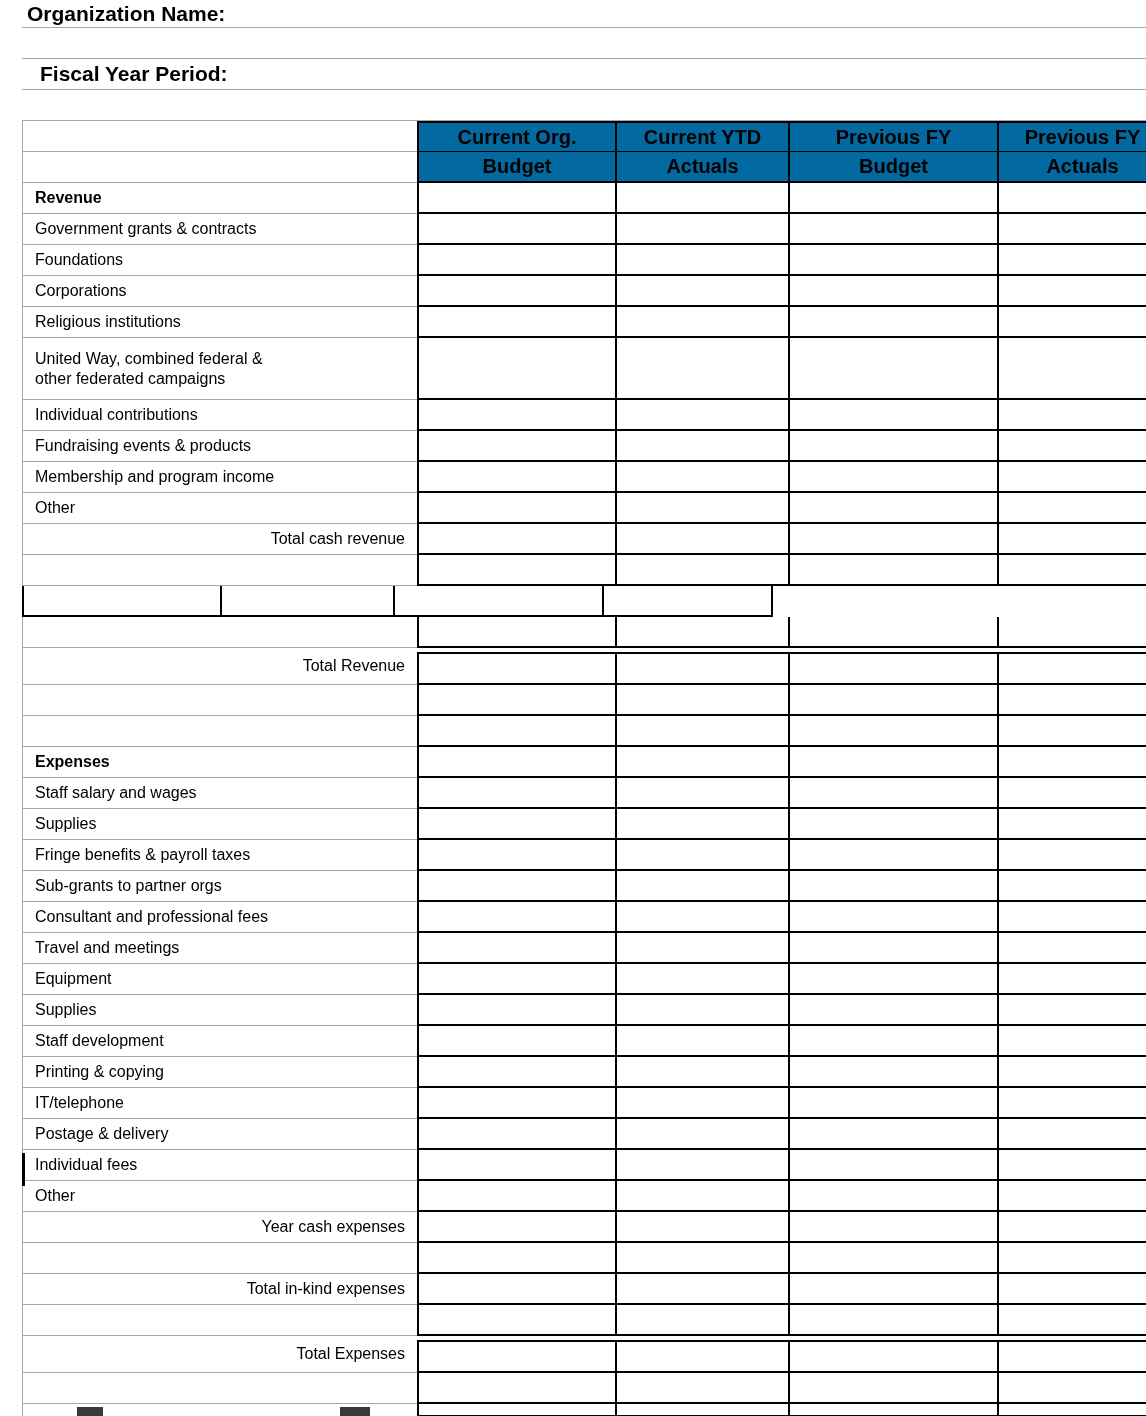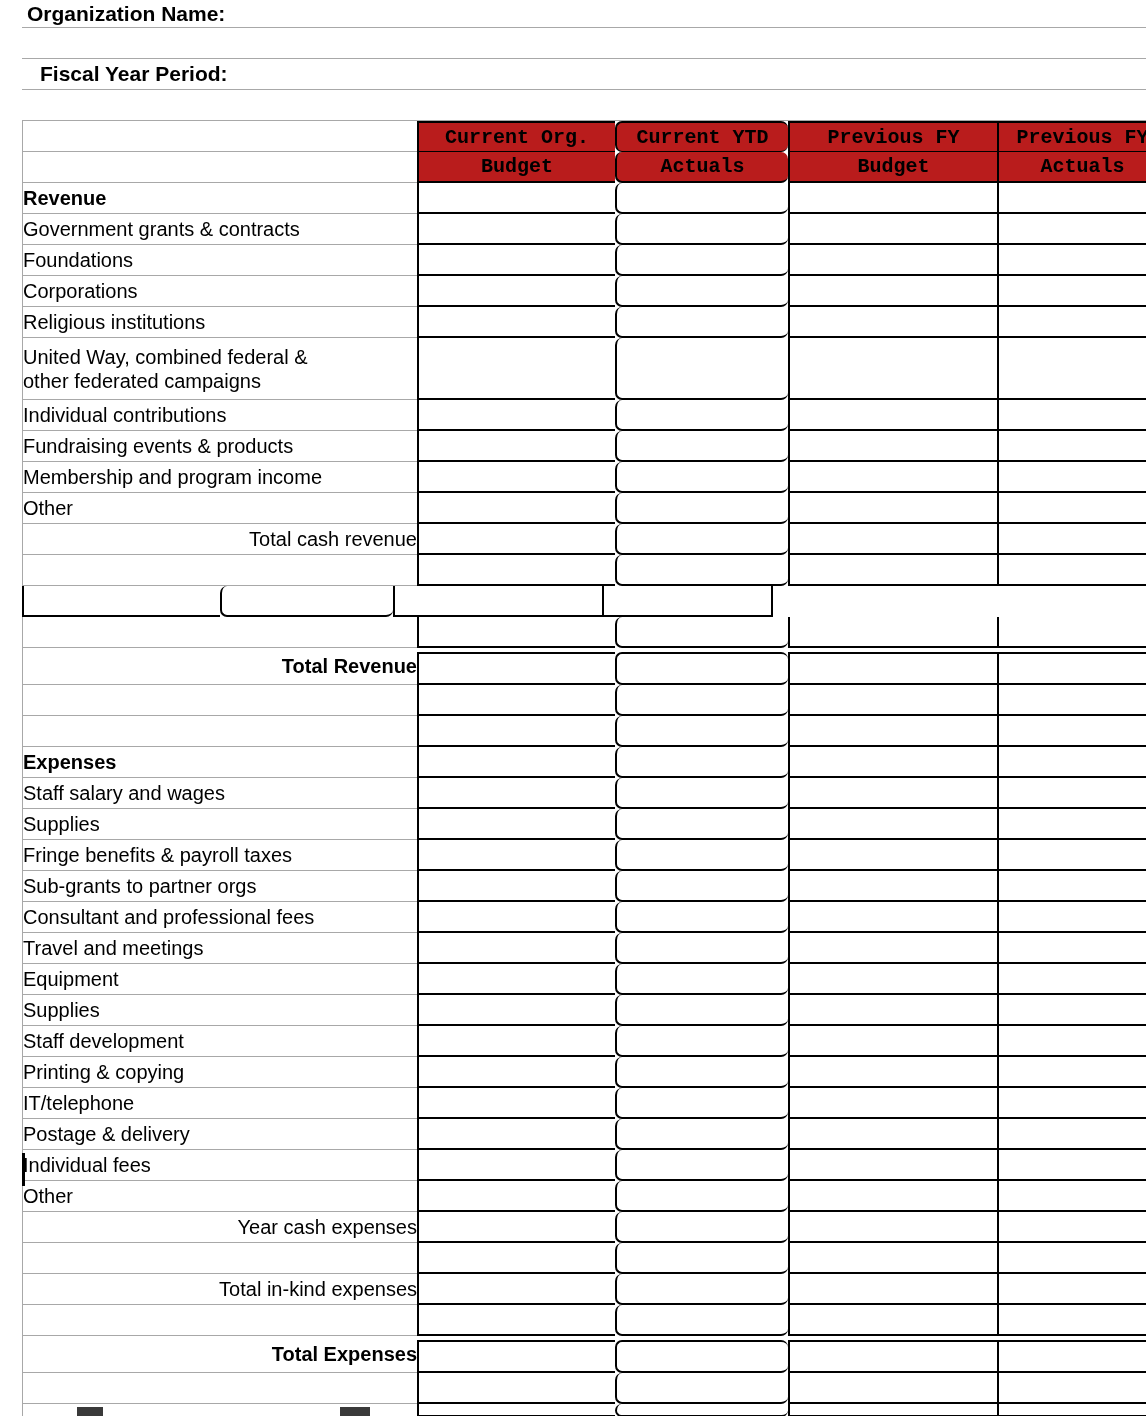--- a/index.html
+++ b/index.html
@@ -33,66 +33,65 @@
   }
 
   
   .hrow { display: flex; height: 31px; }
   .hcell {
     display: flex;
     align-items: center;
     justify-content: center;
     font-weight: 700;
     font-size: 20px;
-    background: #b91c1c;
+    background: #0369a1;
     border-left: 2px solid var(--data-grid, #000);
-    font-family: Liberation Mono, monospace;
   }
   .hrow1 .hcell {
     border-top: 2px solid var(--data-grid, #000);
     border-bottom: 1px solid var(--data-grid, #000);
   }
   .hrow2 .hcell {
     border-bottom: 2px solid var(--data-grid, #000);
   }
 
   
   .lbl {
     flex: 0 0 395px;
     width: 395px;
     border-left: 1px solid var(--label-grid, #a8a8a8);
     border-bottom: 1px solid var(--label-grid, #a8a8a8);
     display: flex;
     align-items: center;
-    padding: 0 0;
-    font-size: 20px;
+    padding: 0 12px;
+    font-size: 16px;
     line-height: 1.2;
     white-space: pre-line;
     overflow: hidden;
   }
 
   
   .c0 { flex: 0 0 198px; width: 198px; }
-  .c1 { flex: 0 0 173px; width: 173px; border-radius: 7px; }
+  .c1 { flex: 0 0 173px; width: 173px; }
   .c2 { flex: 0 0 209px; width: 209px; }
   .c3 { flex: 0 0 171px; width: 171px; border-right: 2px solid var(--data-grid, #000); }
 
   
   .row { display: flex; height: 31px; }
   .row.tall { height: 62px; }
   .row.grand { height: 37px; }
   .row.partial { height: 13px; }
   .cell {
     background: #fff;
     border-left: 2px solid var(--data-grid, #000);
     border-bottom: 2px solid var(--data-grid, #000);
   }
   .row.section .lbl { font-weight: 700; }
   .row.total .lbl { justify-content: flex-end; text-align: right; }
-  .row.grand .lbl { justify-content: flex-end; text-align: right; font-weight: 700; }
+  .row.grand .lbl { justify-content: flex-end; text-align: right; font-weight: 400; }
   .row.grand .cell {
     margin-top: 4px;
     border-top: 2px solid var(--data-grid, #000);
   }
 
   
   .edgemark {
     position: absolute;
     left: 0;
     top: 1153px;

